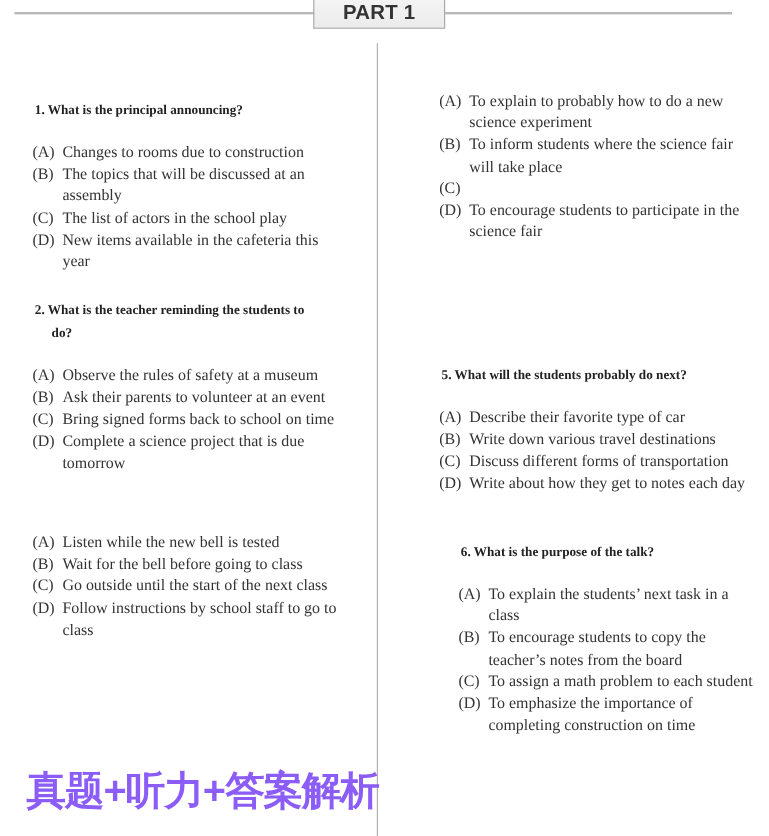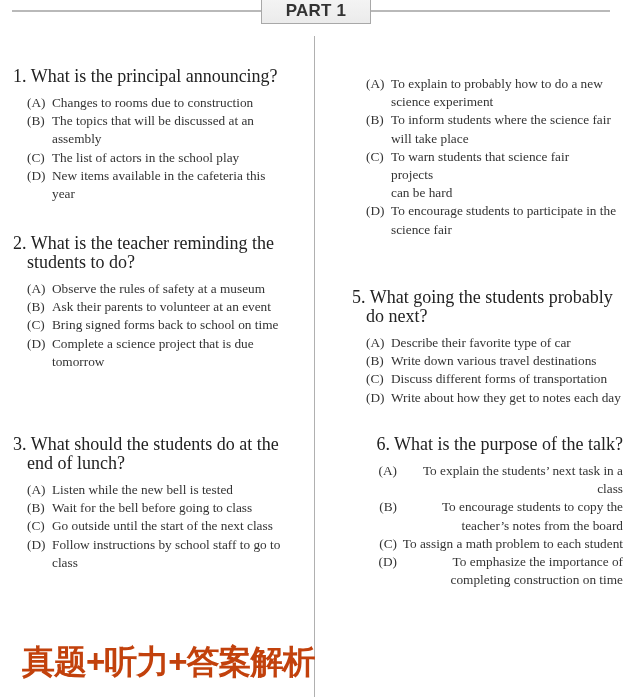--- a/index.html
+++ b/index.html
@@ -49,27 +49,27 @@
     top: 36px;
     width: 1px;
     bottom: 0;
     background: #b0b0b0;
   }
   .question {
     position: absolute;
     width: 275px;
   }
   .q-title {
-    font-weight: normal;
-    font-size: 18px;
+    font-weight: bold;
+    font-size: 11px;
     line-height: 19px;
     color: #222;
     padding-left: 14px;
     text-indent: -14px;
-    margin: 0;
+    margin: 16px;
   }
   .options {
     list-style: none;
     margin: 8px 0 0 0;
     padding: 0 0 0 14px;
   }
   .option {
     font-size: 13.3px;
     line-height: 18.2px;
     color: #333;
@@ -80,30 +80,30 @@
     width: 25px;
   }
   .opt-text {
     flex: 1 1 auto;
   }
   #q1 { left: 13px; top: 67px; }
   #q2 { left: 13px; top: 234px; }
   #q3 { left: 13px; top: 435px; }
   #q4 { left: 352px; top: 67px; width: 265px; }
   #q5 { left: 352px; top: 288px; width: 270px; }
-  #q6 { left: 358px; top: 435px; width: 265px; text-align: right; }
+  #q6 { left: 368px; top: 435px; width: 265px; }
   #q2 .options, #q3 .options { margin-top: 8px; }
   .banner {
     position: absolute;
     left: 22px;
     top: 642px;
-    font-family: Liberation Sans, sans-serif;
+    font-family: Liberation Mono, monospace;
     font-weight: bold;
     font-size: 33px;
-    color: #c2410c;
+    color: #8b5cf6;
     line-height: 40px;
     white-space: nowrap;
     letter-spacing: -1px;
   }
 </style>
 </head>
 <body>
 
 <div class="hline left"></div>
 <div class="part-box">
@@ -150,21 +150,20 @@
         <span class="opt-text">Bring signed forms back to school on time</span>
       </li>
     <li class="option">
         <span class="opt-letter">(D)</span>
         <span class="opt-text">Complete a science project that is due tomorrow</span>
       </li>
   </ul>
 </div>
 
 <div class="question" id="q3">
-  <p class="q-title"><span>3.</span> <span>What should the students do at the end of lunch?</span></p>
   <ul class="options">
     <li class="option">
         <span class="opt-letter">(A)</span>
         <span class="opt-text">Listen while the new bell is tested</span>
       </li>
     <li class="option">
         <span class="opt-letter">(B)</span>
         <span class="opt-text">Wait for the bell before going to class</span>
       </li>
     <li class="option">
@@ -183,32 +182,30 @@
     <li class="option">
         <span class="opt-letter">(A)</span>
         <span class="opt-text">To explain to probably how to do a new science experiment</span>
       </li>
     <li class="option">
         <span class="opt-letter">(B)</span>
         <span class="opt-text">To inform students where the science fair will take place</span>
       </li>
     <li class="option">
         <span class="opt-letter">(C)</span>
-        <span class="opt-text" style="white-space: pre-line; max-width: 220px;">To warn students that science fair projects
-can be hard</span>
       </li>
     <li class="option">
         <span class="opt-letter">(D)</span>
         <span class="opt-text">To encourage students to participate in the science fair</span>
       </li>
   </ul>
 </div>
 
 <div class="question" id="q5">
-  <p class="q-title"><span>5.</span> <span>What going the students probably do next?</span></p>
+  <p class="q-title"><span>5.</span> <span>What will the students probably do next?</span></p>
   <ul class="options">
     <li class="option">
         <span class="opt-letter">(A)</span>
         <span class="opt-text">Describe their favorite type of car</span>
       </li>
     <li class="option">
         <span class="opt-letter">(B)</span>
         <span class="opt-text">Write down various travel destinations</span>
       </li>
     <li class="option">

